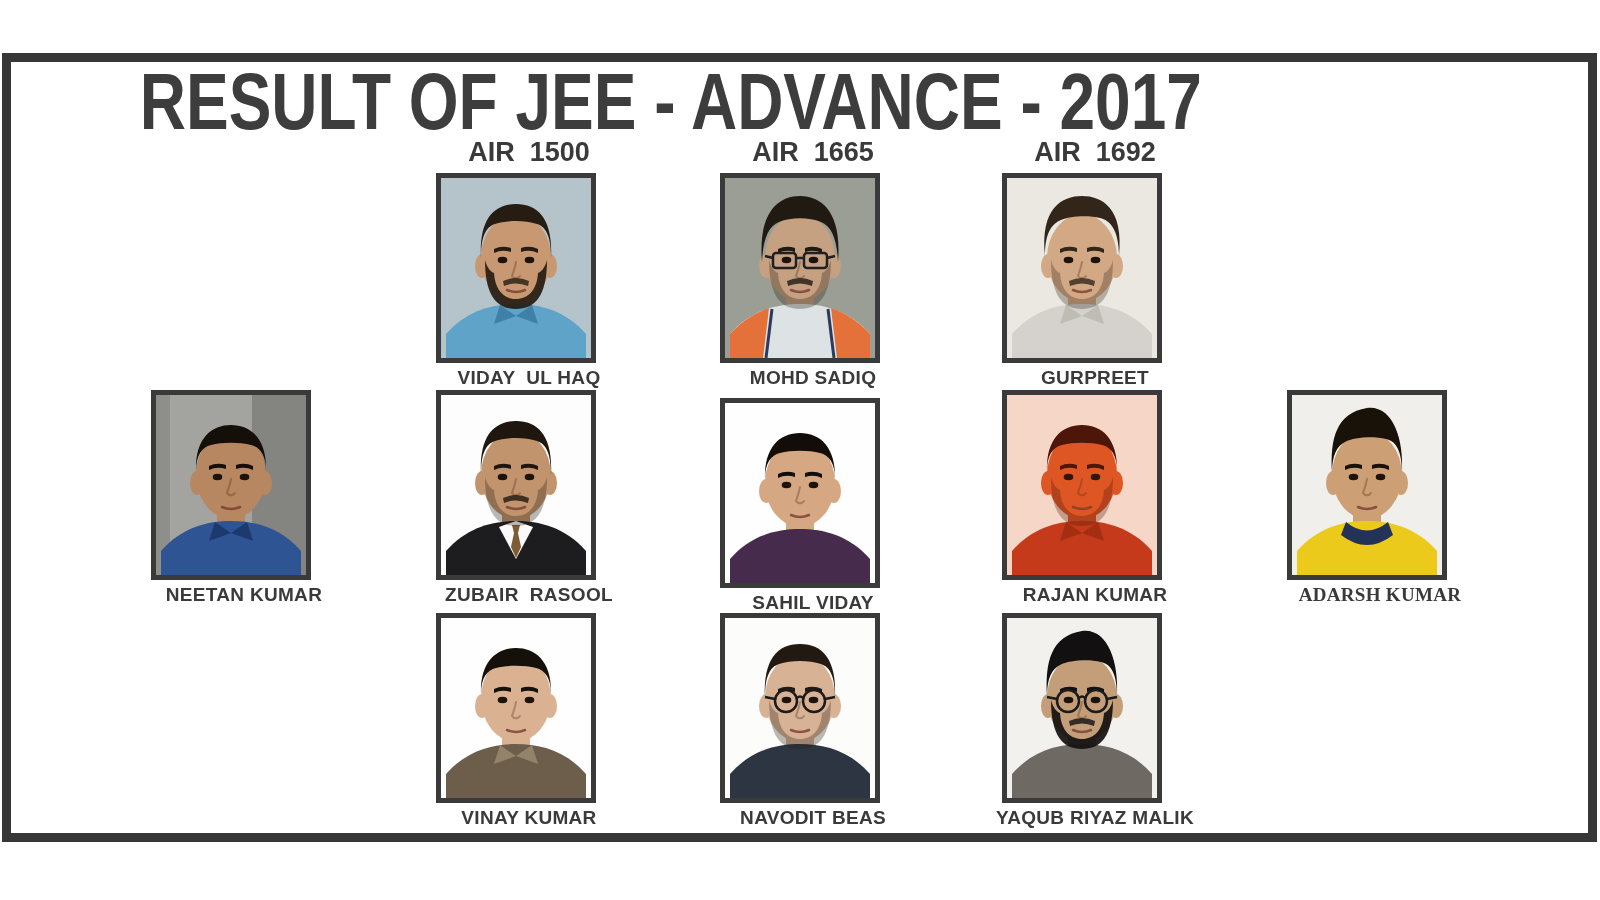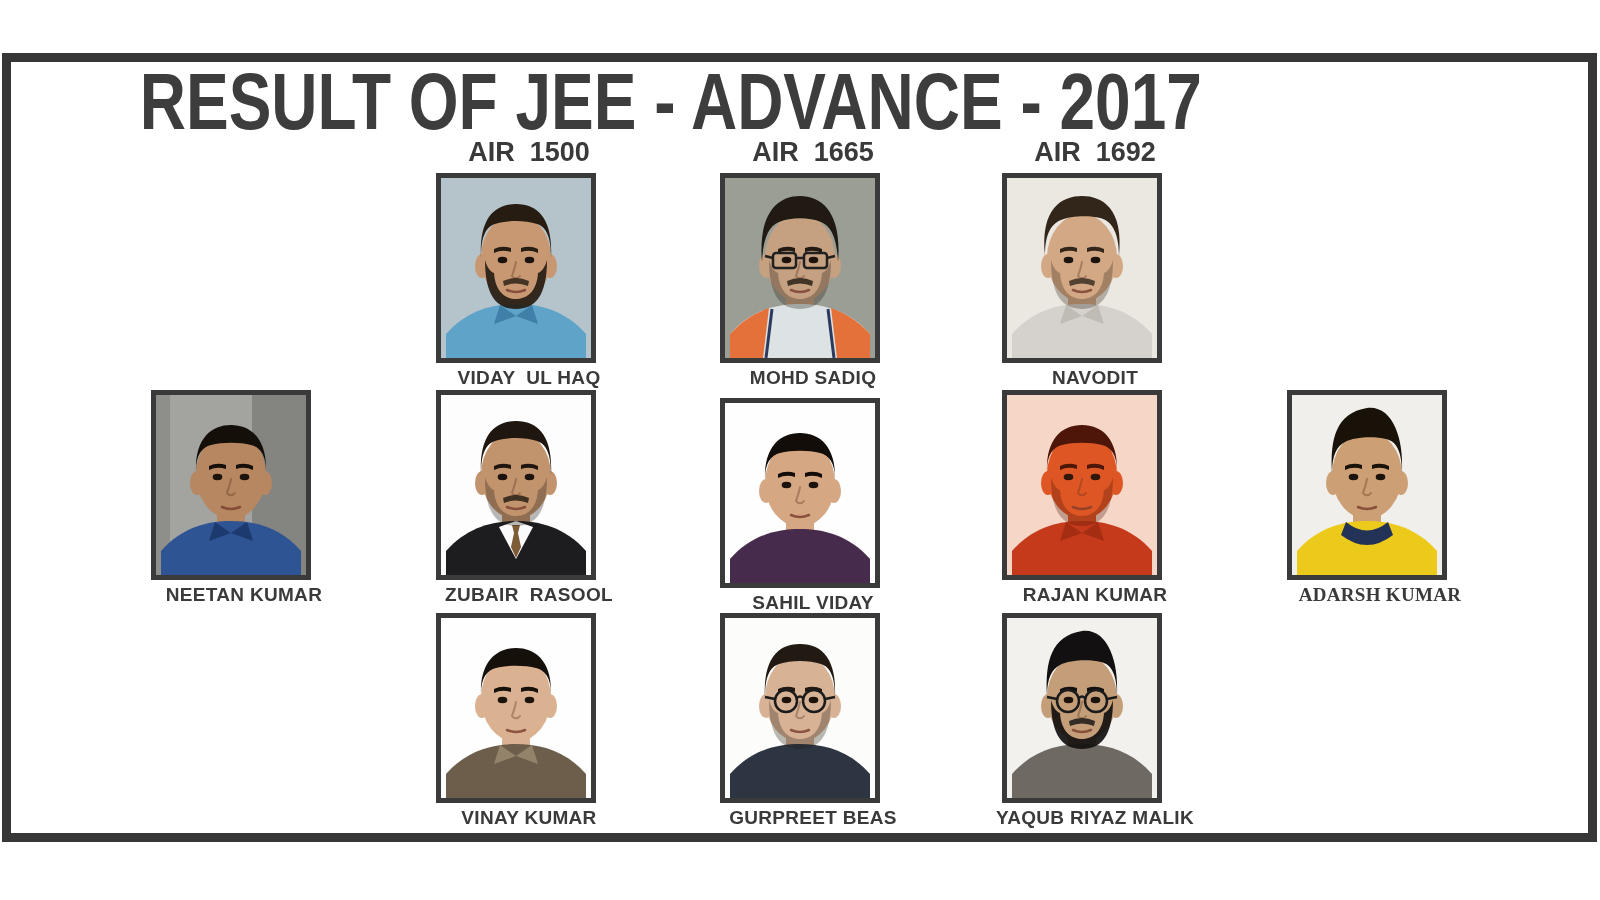--- a/index.html
+++ b/index.html
@@ -105,21 +105,21 @@
             <path d="M53,71 Q61,67 70,70 L70,74 Q61,71 53,75 Z" fill="#32261a"></path>
             <path d="M97,71 Q89,67 80,70 L80,74 Q89,71 97,75 Z" fill="#32261a"></path>
             <ellipse cx="61.5" cy="82" rx="4.8" ry="3.2" fill="#1c130c"></ellipse>
             <ellipse cx="88.5" cy="82" rx="4.8" ry="3.2" fill="#1c130c"></ellipse>
             <path d="M75,84 C74,90 72,95 71,98 C73,101 77,101 79,98" stroke="rgba(90,50,30,0.35)" stroke-width="2" fill="none" stroke-linecap="round"></path>
             <path d="M62,103 Q75,97 88,103 L87,108 Q75,103 63,108 Z" fill="#32261a" opacity="0.8"></path>
             <path d="M66,112 Q75,116 84,112" stroke="rgba(120,60,45,0.8)" stroke-width="2.5" fill="none" stroke-linecap="round"></path>
             <path d="M38,78 C33,30 55,18 75,18 C95,18 117,30 112,78 C112,52 103,42 93,40 C82,37 62,38 54,42 C44,46 38,56 38,78 Z" fill="#32261a"></path>
           </svg>
         </div>
-    <div class="pname">NAVODIT</div>
+    <div class="pname">GURPREET</div>
   </div>
       <div class="card" style="left: 151px; top: 390px;">
 
     <div class="photo">
           <svg viewBox="0 0 150 180" width="150" height="180">
             <rect width="150" height="180" fill="#a3a4a0"></rect>
             <rect x="96" width="54" height="180" fill="#6f706c" opacity="0.6"></rect>
             <rect x="0" width="14" height="180" fill="#6f706c" opacity="0.4"></rect>
             <rect x="61" y="96" width="28" height="38" fill="#b68760"></rect>
             <path d="M61,100 L89,100 L89,106 Q75,114 61,106 Z" fill="rgba(0,0,0,0.08)"></path>
@@ -281,21 +281,21 @@
             <path d="M75,84 C74,90 72,95 71,98 C73,101 77,101 79,98" stroke="rgba(90,50,30,0.35)" stroke-width="2" fill="none" stroke-linecap="round"></path>
             <path d="M66,112 Q75,116 84,112" stroke="rgba(120,60,45,0.8)" stroke-width="2.5" fill="none" stroke-linecap="round"></path>
             <path d="M40,80 C38,42 52,26 75,26 C98,26 112,42 110,80 C110,58 105,49 96,46 C84,42 66,42 54,46 C45,49 40,58 40,80 Z" fill="#221a12"></path>
             <g stroke="#1b1b1b" stroke-width="2.5" fill="none">
               <circle cx="61" cy="83" r="11"></circle>
               <circle cx="89" cy="83" r="11"></circle>
               <path d="M72,80 Q75,77 78,80 M50,81 L40,79 M100,81 L110,79"></path>
             </g>
           </svg>
         </div>
-    <div class="pname">GURPREET BEAS</div>
+    <div class="pname">NAVODIT BEAS</div>
   </div>
       <div class="card" style="left: 1002px; top: 613px;">
 
     <div class="photo">
           <svg viewBox="0 0 150 180" width="150" height="180">
             <rect width="150" height="180" fill="#f3f1ed"></rect>
             <rect x="61" y="96" width="28" height="38" fill="#c49e78"></rect>
             <path d="M61,100 L89,100 L89,106 Q75,114 61,106 Z" fill="rgba(0,0,0,0.08)"></path>
             <path d="M5,180 L5,156 C26,132 52,126 75,126 C98,126 124,132 145,156 L145,180 Z" fill="#6f6963"></path>
             <ellipse cx="41" cy="88" rx="7" ry="12" fill="#c49e78"></ellipse>

